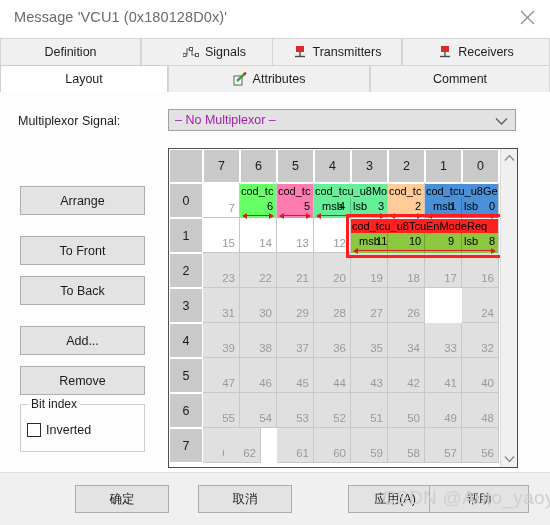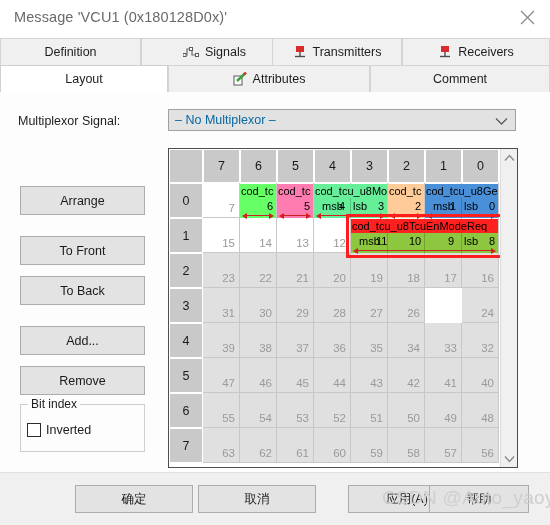--- a/index.html
+++ b/index.html
@@ -32,21 +32,21 @@
   .tab.active{background:#ffffff;border-color:#d0d0d0;}
   .tab .ticon{display:flex;align-items:center;}
 
   
   .mux-label{position:absolute;left:18px;top:114px;font-size:12.5px;color:#1d1d1d;}
   .mux-combo{
     position:absolute;left:168px;top:109px;width:348px;height:22px;box-sizing:border-box;
     background:#e2e2e2;border:1px solid #a0a0a0;
     display:flex;align-items:center;
   }
-  .mux-combo .val{padding-left:6px;font-size:12.5px;color:#0369a1;}
+  .mux-combo .val{padding-left:6px;font-size:12.5px;color:#a21caf;}
   .mux-combo .arrow{position:absolute;right:7px;top:5px;}
 
   
   .btn{
     position:absolute;box-sizing:border-box;
     background:#e3e3e3;border:1px solid #adadad;
     font-size:12.5px;color:#1a1a1a;
     display:flex;align-items:center;justify-content:center;
     cursor:default;
     font-family:"Liberation Sans","DejaVu Sans",sans-serif;
@@ -111,21 +111,21 @@
   .selbox{position:absolute;box-sizing:border-box;border:3px solid #ff1d1d;pointer-events:none;}
 
   
   .vscroll{position:absolute;right:0;top:0;width:16px;height:318px;background:#f0f0f0;border-left:1px solid #dcdcdc;}
   .vs-btn{position:absolute;left:0;width:16px;height:17px;display:flex;align-items:center;justify-content:center;cursor:default;}
   .vs-up{top:0;} .vs-dn{bottom:0;}
   .vs-thumb{position:absolute;left:0;top:17px;width:16px;height:0px;background:#cdcdcd;}
 
   
   .bottombar{position:absolute;left:0;top:472px;width:550px;height:53px;background:#f0f0f0;border-top:1px solid #e0e0e0;}
-  .bbtn{top:485px;height:28px;width:118px;}
+  .bbtn{top:485px;height:28px;width:94px;}
   .watermark{
     position:absolute;left:382px;top:487px;font-size:19px;color:#cfcfcf;
     white-space:nowrap;letter-spacing:.3px;pointer-events:none;
     font-family:"Liberation Sans","DejaVu Sans",sans-serif;
   }
 </style>
 </head>
 <body>
 
 <div id="app">
@@ -428,21 +428,21 @@
           </div>
           <div class="gcell" style="left: 293px;">
             <span class="bitnum">48</span>
           </div>
         </div>
         <div class="grow" style="top: 279px;">
           <div class="grhead">7</div>
           <div class="gcell" style="left: 34px;">
             <span class="bitnum">63</span>
           </div>
-          <div class="gcell" style="left: 71px;">
+          <div class="gcell" style="left: 55px;">
             <span class="bitnum">62</span>
           </div>
           <div class="gcell" style="left: 108px;">
             <span class="bitnum">61</span>
           </div>
           <div class="gcell" style="left: 145px;">
             <span class="bitnum">60</span>
           </div>
           <div class="gcell" style="left: 182px;">
             <span class="bitnum">59</span>

